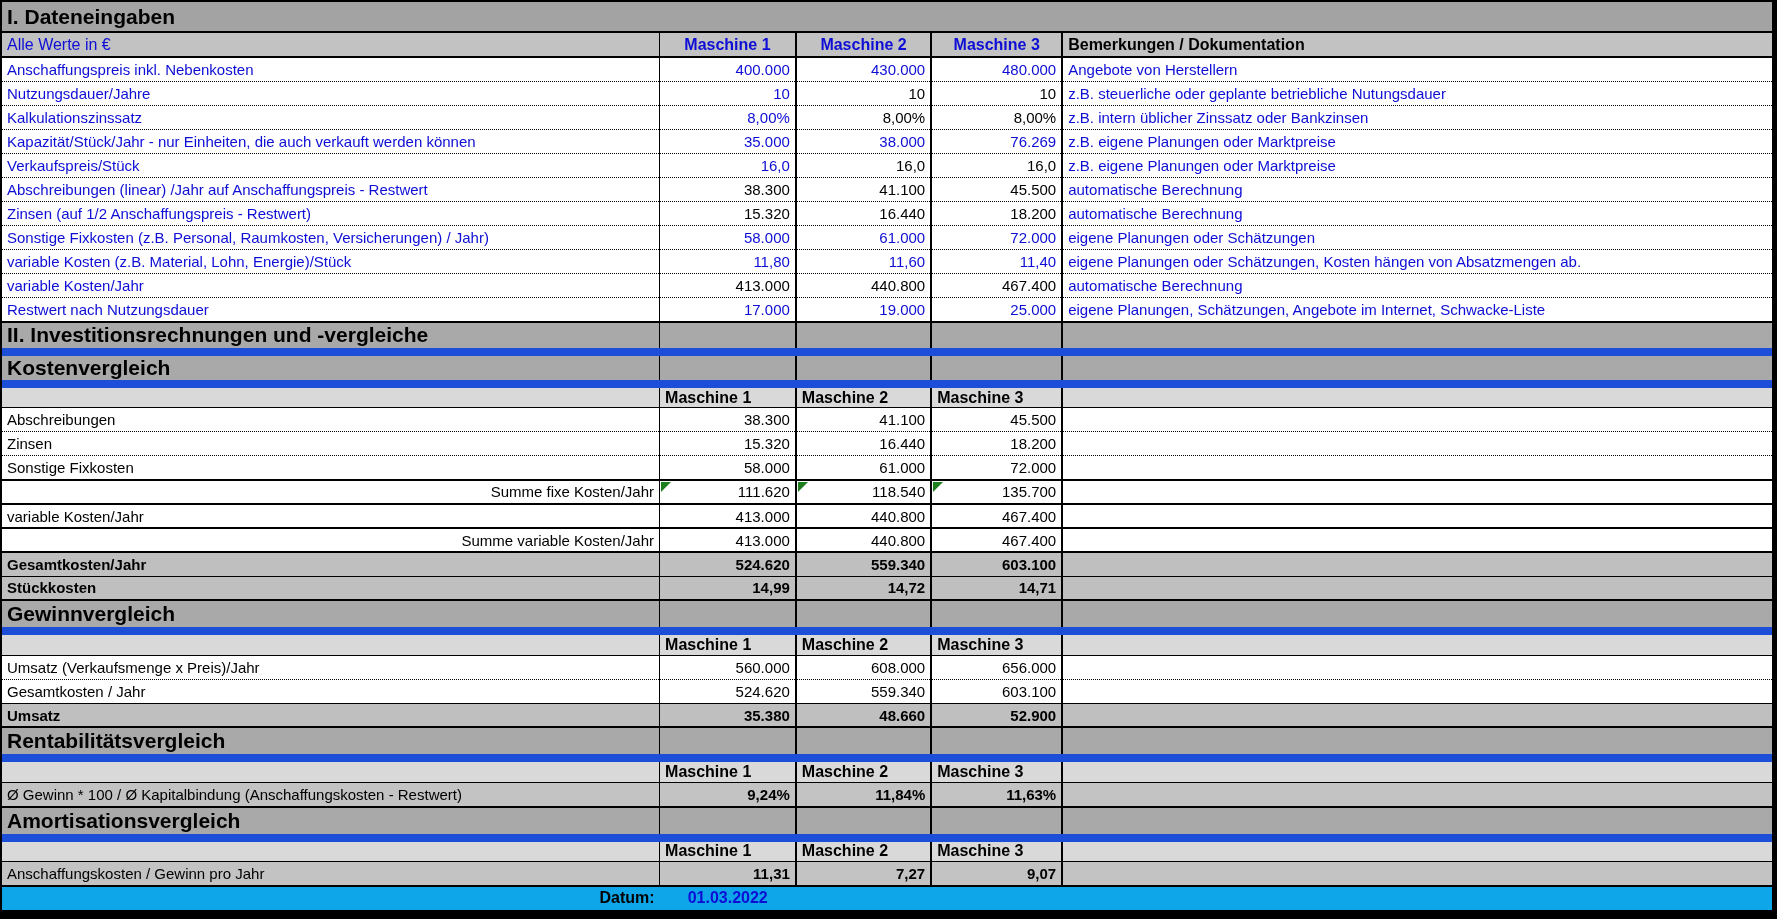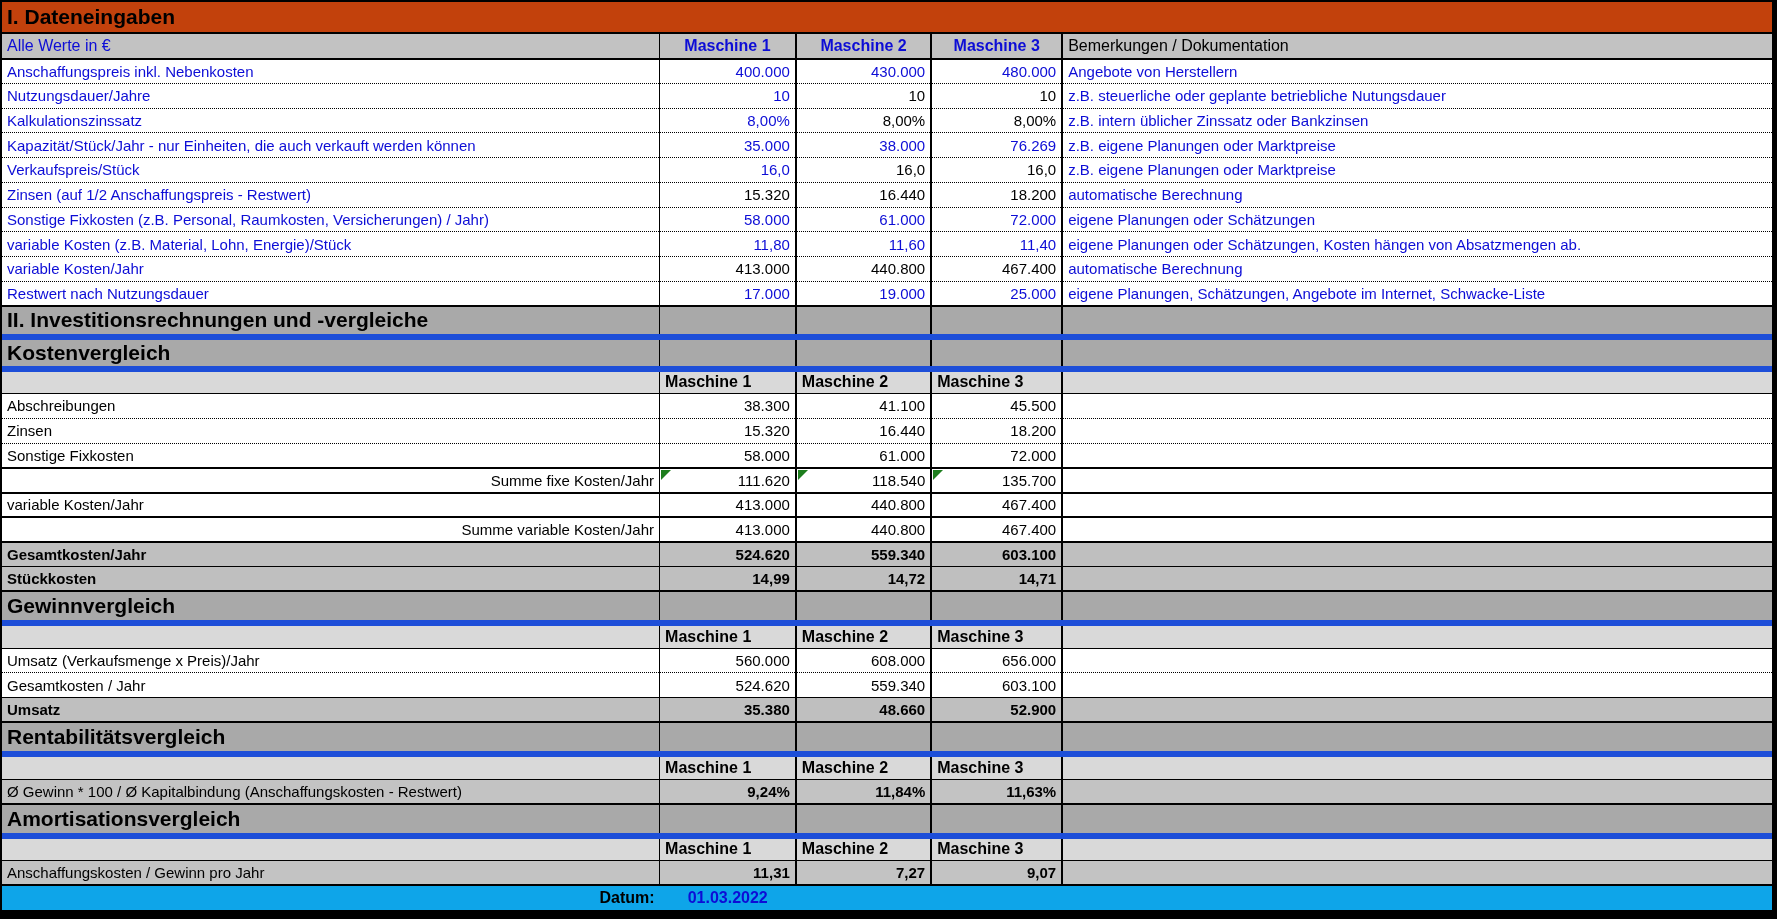--- a/index.html
+++ b/index.html
@@ -17,38 +17,38 @@
     font-family: "Liberation Sans", "DejaVu Sans", sans-serif;
     font-size: 15px; color: #000;
   }
   td { padding: 0 5px; overflow: hidden; white-space: nowrap; vertical-align: middle; position: relative; }
   
   tr.cols td:nth-child(2) { border-left: 1px solid #000; }
   tr.cols td:nth-child(3),
   tr.cols td:nth-child(4),
   tr.cols td:nth-child(5) { border-left: 2px solid #000; }
   
-  tr.title td { background: #c2410c; font-size: 21px; font-weight: bold; border-bottom: 2px solid #000; }
+  tr.title td { background: #a3a3a3; font-size: 21px; font-weight: bold; border-bottom: 2px solid #000; }
   tr.colhead td { background: #c2c2c2; font-size: 16px; border-bottom: 2px solid #000; }
   tr.data td { border-bottom: 1px dotted #000; }
-  tr.sec td { background: #a9a9a9; border-top: 2px solid #000; border-bottom: 6px solid #1d4ed8; }
+  tr.sec td { background: #a9a9a9; border-top: 2px solid #000; border-bottom: 8px solid #1d4ed8; }
   tr.sec td.sectxt { font-size: 21px; font-weight: bold; }
   tr.subhead td { background: #d9d9d9; font-weight: bold; font-size: 16px; border-bottom: 1px solid #000; }
   tr.sum td { font-weight: normal; border-top: 2px solid #000; border-bottom: 2px solid #000; text-align: right; }
   tr.graysum td { background: #bfbfbf; font-weight: bold; border-top: 1px solid #000; border-bottom: 1px solid #000; }
   tr.grayrow td { background: #c3c3c3; border-bottom: 1px solid #000; }
   tr.grayrow td.num { font-weight: bold; }
   tr.datum td { background: #0ea5e9; border-top: 2px solid #000; }
   
   .lbl { text-align: left; }
   .num { text-align: right; }
   .ctr { text-align: center; }
   .blue { color: #0d0dd6; }
   .bold { font-weight: bold; }
-  .hdr16 { font-size: 16px; font-weight: normal; }
+  .hdr16 { font-size: 16px; font-weight: bold; }
   
   .tri::after {
     content: ""; position: absolute; top: 1px; left: 1px;
     width: 0; height: 0;
     border-top: 10px solid #1e7e1e;
     border-right: 10px solid transparent;
   }
   
   tr.h30 { height: 30px; } tr.h31 { height: 31px; }
   tr.h25 { height: 25px; } tr.h24 { height: 24px; }
@@ -108,20 +108,27 @@
     <td class="lbl blue">z.B. eigene Planungen oder Marktpreise</td>
   </tr>
   <tr class="data cols h24">
     <td class="lbl blue">Verkaufspreis/Stück</td>
     <td class="num blue">16,0</td>
     <td class="num">16,0</td>
     <td class="num">16,0</td>
     <td class="lbl blue">z.B. eigene Planungen oder Marktpreise</td>
   </tr>
   <tr class="data cols h24">
+    <td class="lbl blue">Abschreibungen (linear) /Jahr auf Anschaffungspreis - Restwert</td>
+    <td class="num">38.300</td>
+    <td class="num">41.100</td>
+    <td class="num">45.500</td>
+    <td class="lbl blue">automatische Berechnung</td>
+  </tr>
+  <tr class="data cols h24">
     <td class="lbl blue">Zinsen (auf 1/2 Anschaffungspreis - Restwert)</td>
     <td class="num">15.320</td>
     <td class="num">16.440</td>
     <td class="num">18.200</td>
     <td class="lbl blue">automatische Berechnung</td>
   </tr>
   <tr class="data cols h24">
     <td class="lbl blue">Sonstige Fixkosten (z.B. Personal, Raumkosten, Versicherungen) / Jahr)</td>
     <td class="num blue">58.000</td>
     <td class="num blue">61.000</td>

